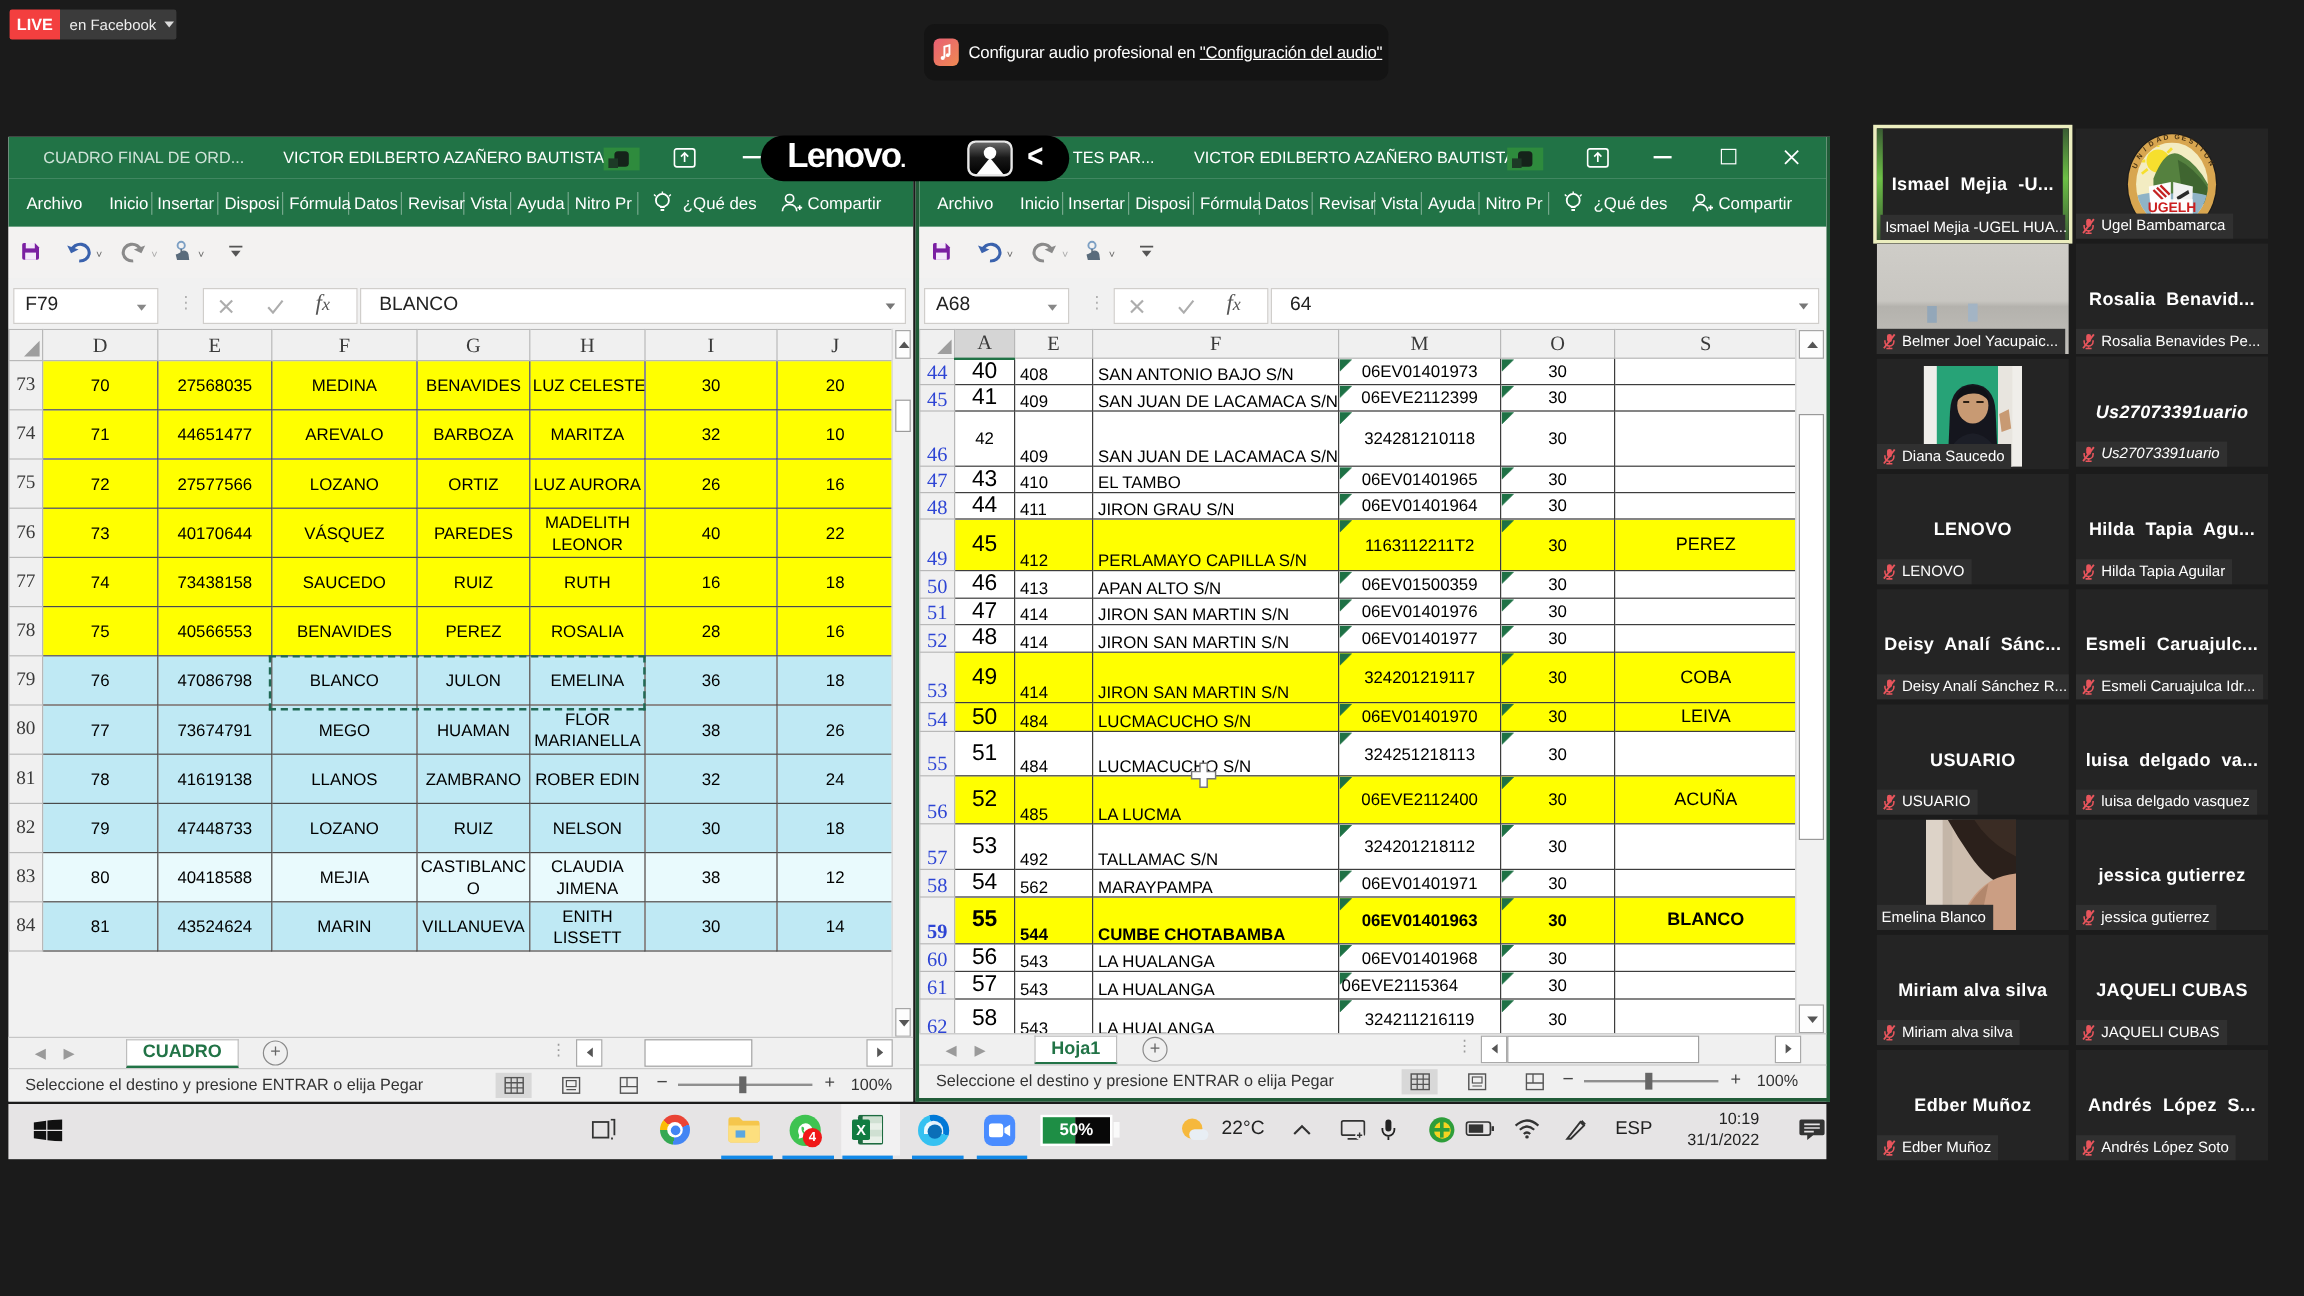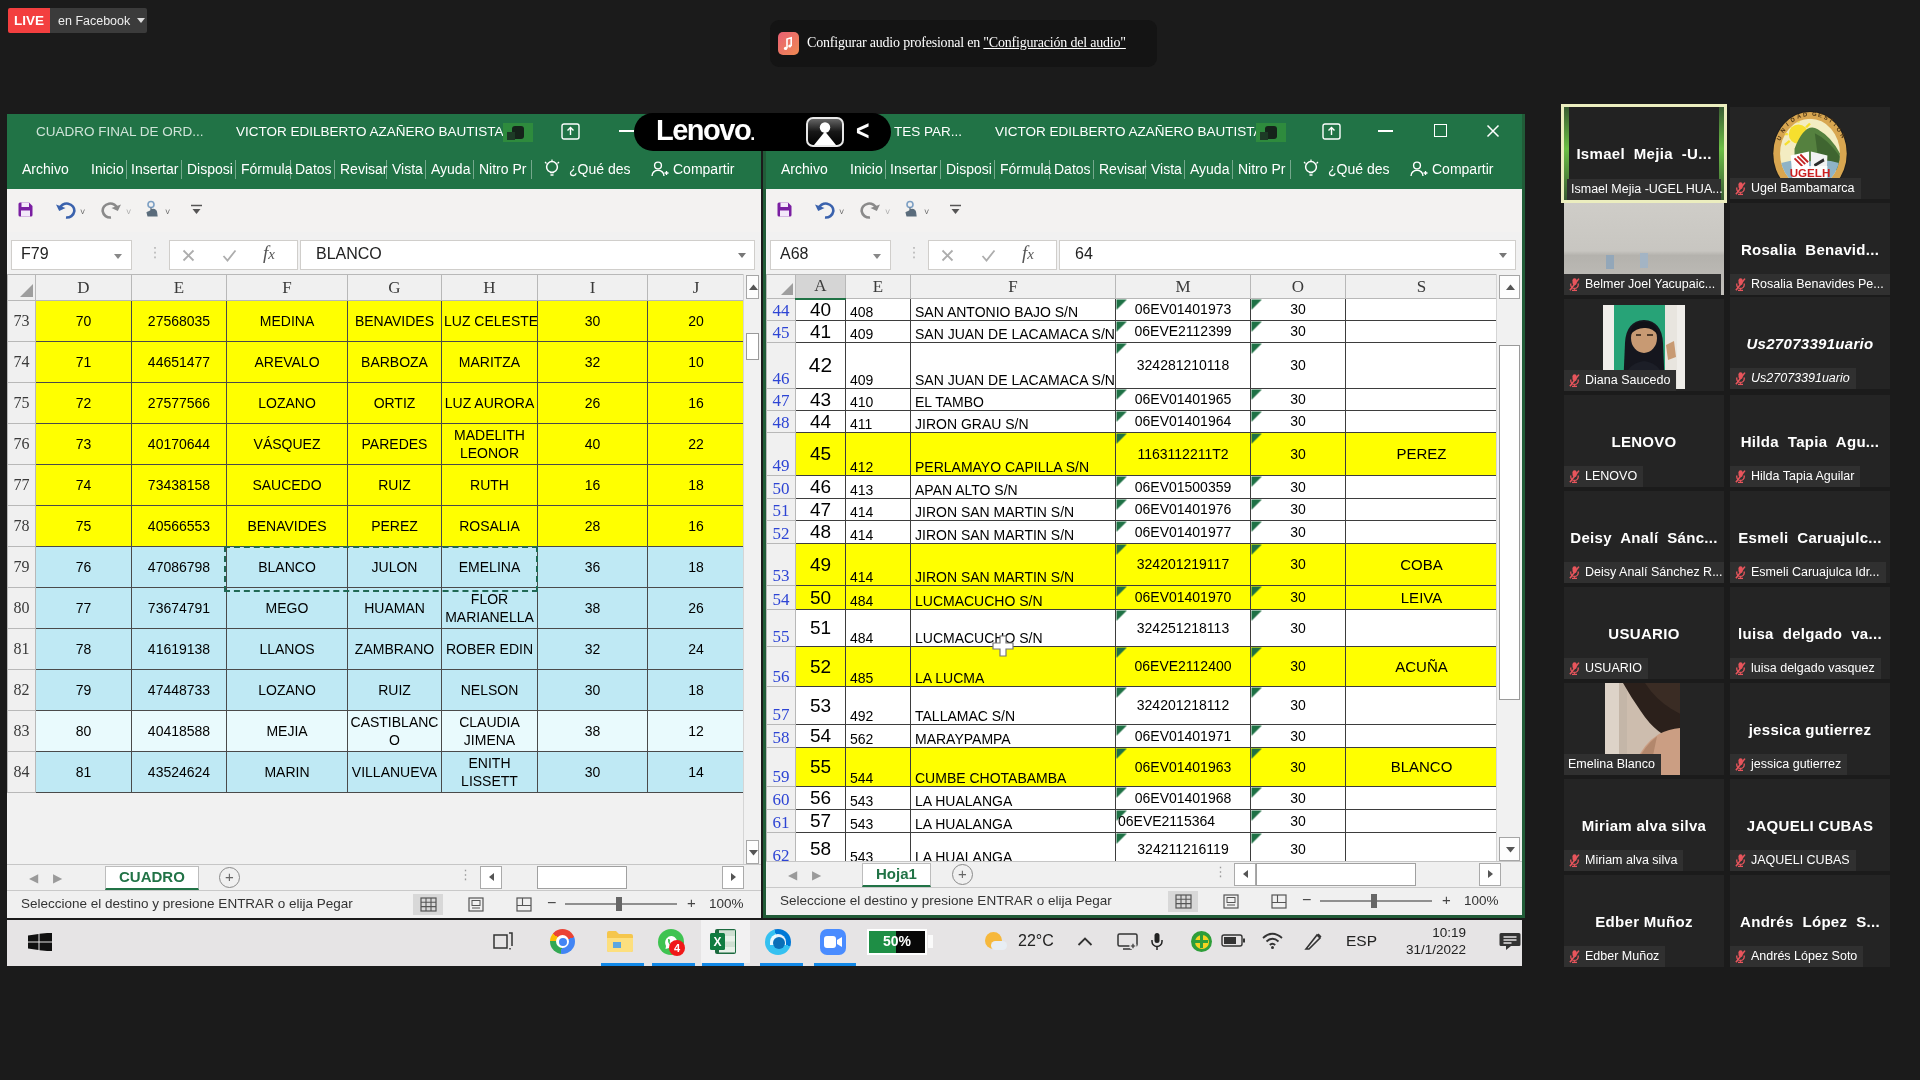--- a/index.html
+++ b/index.html
@@ -58,21 +58,21 @@
 </div>
 <div class="abs" style="left:770px;top:20px;width:387px;height:47px;background:#141414;border-radius:9px;z-index:60;">
   <div class="abs" style="left:8px;top:12px;width:21px;height:23px;border-radius:5px;
     background:linear-gradient(135deg,#e85f74,#ef8a52);">
     <svg width="21" height="23" viewBox="0 0 21 23">
         <path d="M9 16.2V7l4.2-1.2v8.1" stroke="#fff" stroke-width="1.6" fill="none"></path>
         <circle cx="7.6" cy="16.4" r="1.7" fill="#fff"></circle>
         <circle cx="11.8" cy="14" r="1.6" fill="#fff"></circle>
       </svg>
   </div>
-  <div class="abs" style="left:37px;top:15px;font-size:14px;color:#fff;white-space:nowrap;letter-spacing:-0.2px;font-family:Liberation Serif, serif;">Configurar audio profesional en <span style="text-decoration:underline;">"Configuración del audio"</span></div>
+  <div class="abs" style="left:37px;top:15px;font-size:14px;color:#fff;white-space:nowrap;letter-spacing:-0.2px;">Configurar audio profesional en <span style="text-decoration:underline;">"Configuración del audio"</span></div>
 </div>
 <div class="abs" style="left:634px;top:113px;width:257px;height:38px;background:#000;border-radius:19px;z-index:50;">
   <div class="abs" style="left:22px;top:1px;font-size:29px;font-weight:bold;color:#fff;letter-spacing:-1.5px;">Lenovo<span style="font-size:18px;">.</span></div>
   <div class="abs" style="left:172px;top:4px;width:38px;height:30px;border:2px solid #e8e8e8;border-radius:7px;box-sizing:border-box;background:linear-gradient(180deg,#666 0%,#181818 48%,#000 100%);overflow:hidden;">
     <svg width="34" height="26" viewBox="0 0 34 26">
         <circle cx="17" cy="8.5" r="5.2" fill="#fff"></circle>
         <path d="M6 26 L17 12.5 L28 26 Z" fill="#fff"></path>
       </svg>
   </div>
   <div class="abs" style="left:222px;top:4px;font-size:23px;color:#fff;font-weight:bold;transform:scaleY(1.2);">&lt;</div>
@@ -503,21 +503,21 @@
             <td class="rh" style="color:#2d44d4;vertical-align:bottom;font-size:17px;line-height:1.05;">45</td>
             <td class="rc wh" style="text-align:center;font-size:19px;">41</td>
             <td class="rc wh" style="vertical-align:bottom;padding-left:4px;">409</td>
             <td class="rc wh" style="vertical-align:bottom;padding-left:4px;font-size:14px;">SAN JUAN DE LACAMACA S/N</td>
             <td class="rc wh tri" style="text-align:center;">06EVE2112399</td>
             <td class="rc wh tri" style="text-align:center;">30</td>
             <td class="rc wh" style="text-align:center;font-size:15px;"></td>
           </tr>
           <tr style="height:46px;">
             <td class="rh" style="color:#2d44d4;vertical-align:bottom;font-size:17px;line-height:1.05;">46</td>
-            <td class="rc wh" style="text-align:center;font-size:21px;margin-top:36px;">42</td>
+            <td class="rc wh" style="text-align:center;font-size:14px;margin-top:36px;">42</td>
             <td class="rc wh" style="vertical-align:bottom;padding-left:4px;">409</td>
             <td class="rc wh" style="vertical-align:bottom;padding-left:4px;font-size:14px;">SAN JUAN DE LACAMACA S/N</td>
             <td class="rc wh tri" style="text-align:center;">324281210118</td>
             <td class="rc wh tri" style="text-align:center;">30</td>
             <td class="rc wh" style="text-align:center;font-size:15px;"></td>
           </tr>
           <tr style="height:22px;">
             <td class="rh" style="color:#2d44d4;vertical-align:bottom;font-size:17px;line-height:1.05;">47</td>
             <td class="rc wh" style="text-align:center;font-size:19px;">43</td>
             <td class="rc wh" style="vertical-align:bottom;padding-left:4px;margin-left:40px;">410</td>
@@ -618,21 +618,21 @@
           </tr>
           <tr style="height:23px;">
             <td class="rh" style="color:#2d44d4;vertical-align:bottom;font-size:17px;line-height:1.05;">58</td>
             <td class="rc wh" style="text-align:center;font-size:19px;">54</td>
             <td class="rc wh" style="vertical-align:bottom;padding-left:4px;">562</td>
             <td class="rc wh" style="vertical-align:bottom;padding-left:4px;font-size:14px;">MARAYPAMPA</td>
             <td class="rc wh tri" style="text-align:center;">06EV01401971</td>
             <td class="rc wh tri" style="text-align:center;">30</td>
             <td class="rc wh" style="text-align:center;font-size:15px;"></td>
           </tr>
-          <tr style="height:39px;">
+          <tr style="height:39px;font-weight:bold;">
             <td class="rh" style="color:#2d44d4;vertical-align:bottom;font-size:17px;line-height:1.05;">59</td>
             <td class="rc yel" style="text-align:center;font-size:19px;">55</td>
             <td class="rc yel" style="vertical-align:bottom;padding-left:4px;">544</td>
             <td class="rc yel" style="vertical-align:bottom;padding-left:4px;font-size:14px;">CUMBE CHOTABAMBA</td>
             <td class="rc yel tri" style="text-align:center;">06EV01401963</td>
             <td class="rc yel tri" style="text-align:center;">30</td>
             <td class="rc yel" style="text-align:center;font-size:15px;">BLANCO</td>
           </tr>
           <tr style="height:23px;">
             <td class="rh" style="color:#2d44d4;vertical-align:bottom;font-size:17px;line-height:1.05;">60</td>

